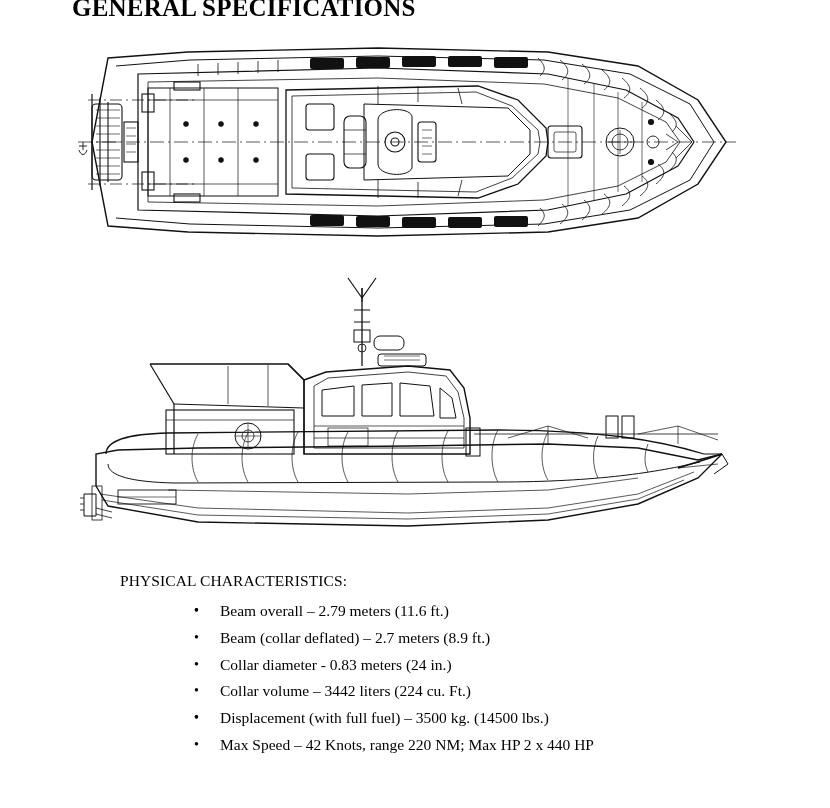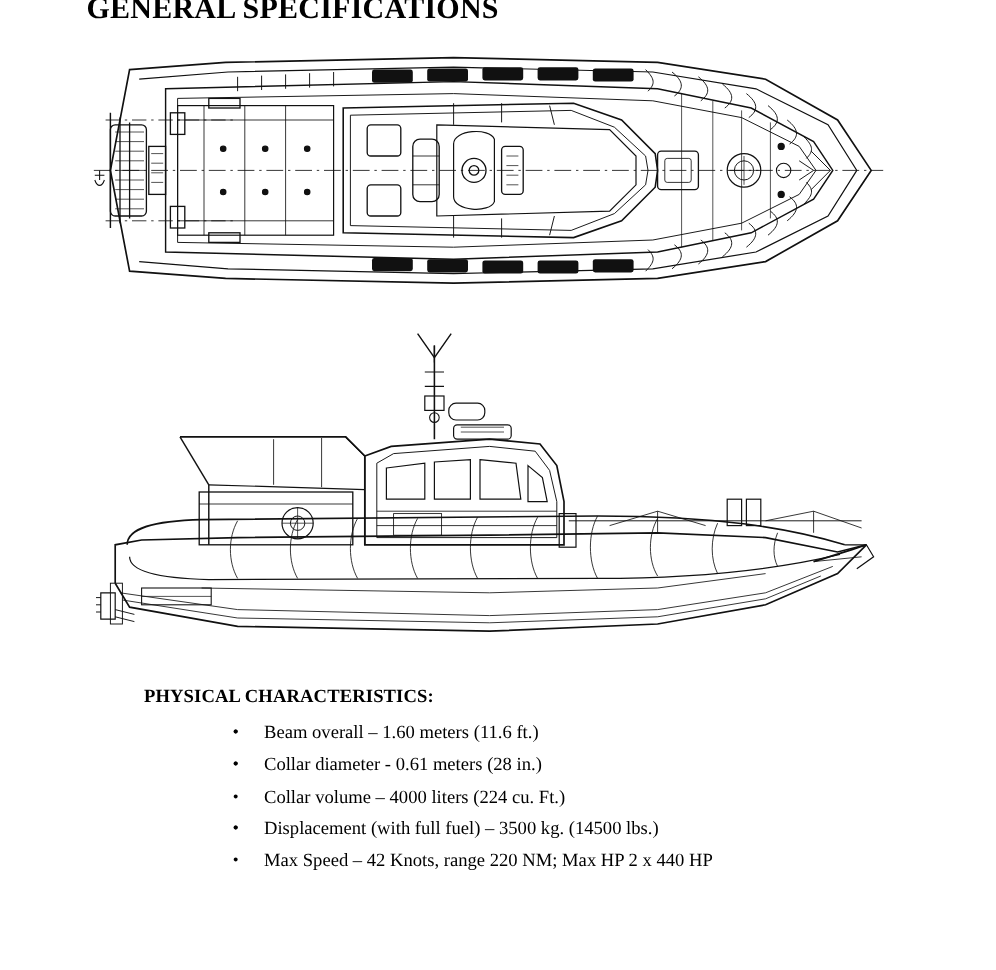--- a/index.html
+++ b/index.html
@@ -42,21 +42,21 @@
     left: 78px;
     top: 268px;
     width: 660px;
     height: 280px;
   }
   .section-heading {
     position: absolute;
     left: 120px;
     top: 572px;
     font-family: "Liberation Serif", serif;
-    font-weight: bold;
+    font-weight: normal;
     font-size: 15.5px;
     letter-spacing: 0.1px;
   }
   .spec-list {
     position: absolute;
     left: 190px;
     top: 598px;
     width: 600px;
     margin: 0;
     padding: 0;
@@ -302,32 +302,33 @@
   </div>
 
   <div class="section-heading">PHYSICAL CHARACTERISTICS:</div>
 
   <ul class="spec-list">
     <li class="spec-item">
       <span class="bullet">•</span>
     </li>
     <li class="spec-item">
       <span class="bullet">•</span>
-      <span>Beam overall – 1.60 meters (11.6 ft.)</span>
-    </li>
-    <li class="spec-item">
-      <span class="bullet">•</span>
-    </li>
-    <li class="spec-item">
-      <span class="bullet">•</span>
-      <span>Collar diameter - 0.61 meters (28 in.)</span>
-    </li>
-    <li class="spec-item">
-      <span class="bullet">•</span>
-      <span>Collar volume – 4000 liters (224 cu. Ft.)</span>
+      <span>Beam overall – 2.79 meters (11.6 ft.)</span>
+    </li>
+    <li class="spec-item">
+      <span class="bullet">•</span>
+      <span>Beam (collar deflated) – 2.7 meters (8.9 ft.)</span>
+    </li>
+    <li class="spec-item">
+      <span class="bullet">•</span>
+      <span>Collar diameter - 0.83 meters (24 in.)</span>
+    </li>
+    <li class="spec-item">
+      <span class="bullet">•</span>
+      <span>Collar volume – 3442 liters (224 cu. Ft.)</span>
     </li>
     <li class="spec-item">
       <span class="bullet">•</span>
     </li>
     <li class="spec-item">
       <span class="bullet">•</span>
       <span>Displacement (with full fuel) – 3500 kg. (14500 lbs.)</span>
     </li>
     <li class="spec-item">
       <span class="bullet">•</span>

